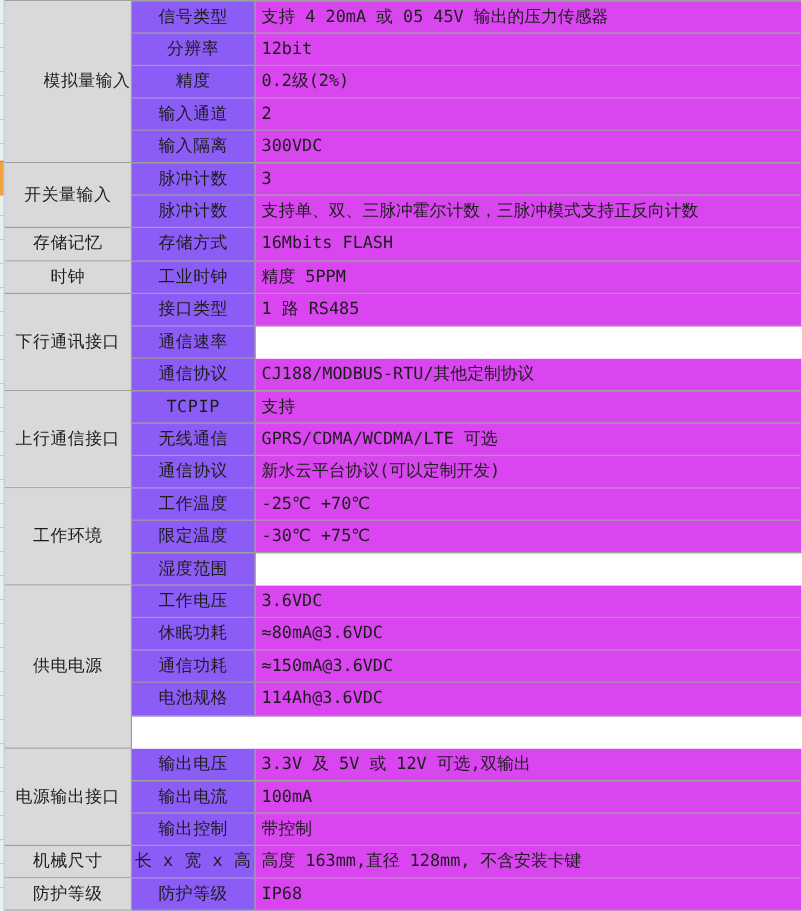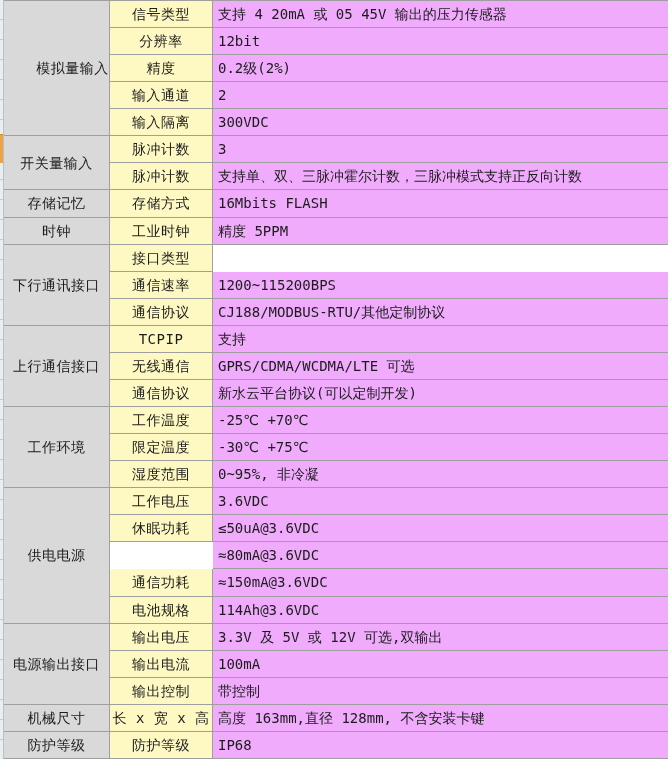--- a/index.html
+++ b/index.html
@@ -55,30 +55,30 @@
     grid-column: 1;
     background: #d9d9d9;
     border-right: 1px solid #9f9f9f;
     border-bottom: 1px solid #9f9f9f;
     display: flex; align-items: center; justify-content: center;
     text-align: center;
     letter-spacing: 0.5px;
   }
   .label-cell {
     grid-column: 2;
-    background: #fef9c3;
+    background: #8b5cf6;
     border-right: 1px solid #9f9f9f;
     border-bottom: 1px solid #9f9f9f;
     display: flex; align-items: center; justify-content: center;
     text-align: center;
     letter-spacing: 0.5px;
   }
   .value-cell {
     grid-column: 3;
-    background: #f0abfc;
+    background: #d946ef;
     border-bottom: 1px solid #9f9f9f;
     display: flex; align-items: center; justify-content: flex-start;
     padding-left: 5px;
     white-space: nowrap;
   }
 </style>
 </head>
 <body>
 
 <div class="sheet">
@@ -103,43 +103,41 @@
       <div class="cell label-cell">脉冲计数</div>
       <div class="cell value-cell">支持单、双、三脉冲霍尔计数，三脉冲模式支持正反向计数</div>
       <div class="cell cat-cell" style="grid-row: span 1;">存储记忆</div>
       <div class="cell label-cell">存储方式</div>
       <div class="cell value-cell">16Mbits FLASH</div>
       <div class="cell cat-cell" style="grid-row: span 1;">时钟</div>
       <div class="cell label-cell">工业时钟</div>
       <div class="cell value-cell">精度 5PPM</div>
       <div class="cell cat-cell" style="grid-row: span 3;">下行通讯接口</div>
       <div class="cell label-cell">接口类型</div>
+      <div class="cell value-cell">1 路 RS485</div>
       <div class="cell label-cell">通信速率</div>
-      <div class="cell value-cell">1200~115200BPS</div>
       <div class="cell label-cell">通信协议</div>
       <div class="cell value-cell">CJ188/MODBUS-RTU/其他定制协议</div>
       <div class="cell cat-cell" style="grid-row: span 3;">上行通信接口</div>
       <div class="cell label-cell">TCPIP</div>
       <div class="cell value-cell">支持</div>
       <div class="cell label-cell">无线通信</div>
       <div class="cell value-cell">GPRS/CDMA/WCDMA/LTE 可选</div>
       <div class="cell label-cell">通信协议</div>
       <div class="cell value-cell">新水云平台协议(可以定制开发)</div>
       <div class="cell cat-cell" style="grid-row: span 3;">工作环境</div>
       <div class="cell label-cell">工作温度</div>
       <div class="cell value-cell">-25℃ +70℃</div>
       <div class="cell label-cell">限定温度</div>
       <div class="cell value-cell">-30℃ +75℃</div>
       <div class="cell label-cell">湿度范围</div>
-      <div class="cell value-cell">0~95%, 非冷凝</div>
       <div class="cell cat-cell" style="grid-row: span 5;">供电电源</div>
       <div class="cell label-cell">工作电压</div>
       <div class="cell value-cell">3.6VDC</div>
       <div class="cell label-cell">休眠功耗</div>
-      <div class="cell value-cell">≤50uA@3.6VDC</div>
       <div class="cell value-cell">≈80mA@3.6VDC</div>
       <div class="cell label-cell">通信功耗</div>
       <div class="cell value-cell">≈150mA@3.6VDC</div>
       <div class="cell label-cell">电池规格</div>
       <div class="cell value-cell">114Ah@3.6VDC</div>
       <div class="cell cat-cell" style="grid-row: span 3;">电源输出接口</div>
       <div class="cell label-cell">输出电压</div>
       <div class="cell value-cell">3.3V 及 5V 或 12V 可选,双输出</div>
       <div class="cell label-cell">输出电流</div>
       <div class="cell value-cell">100mA</div>

